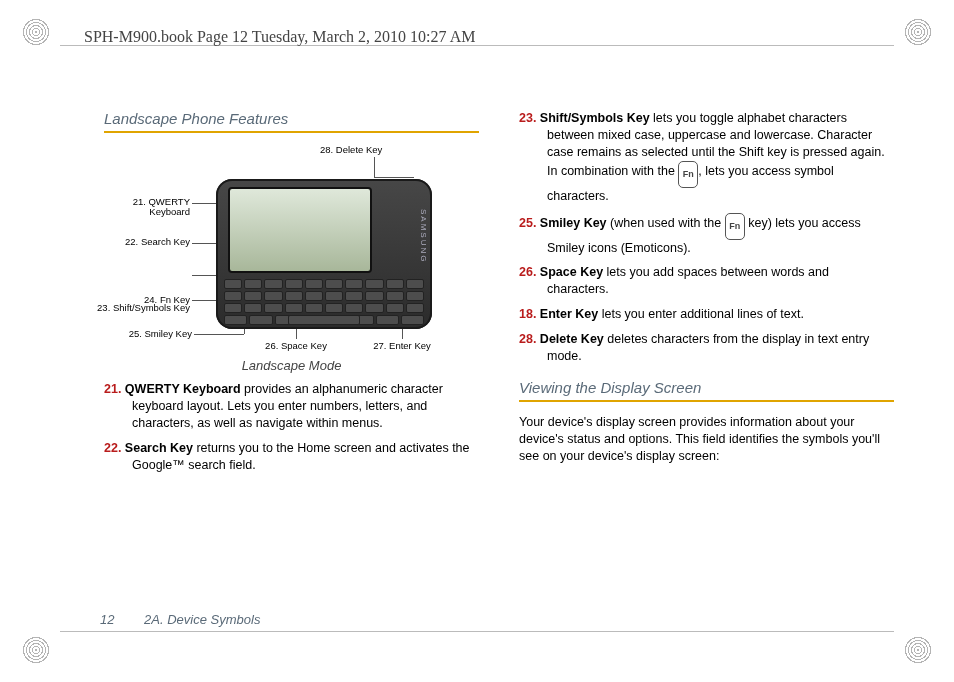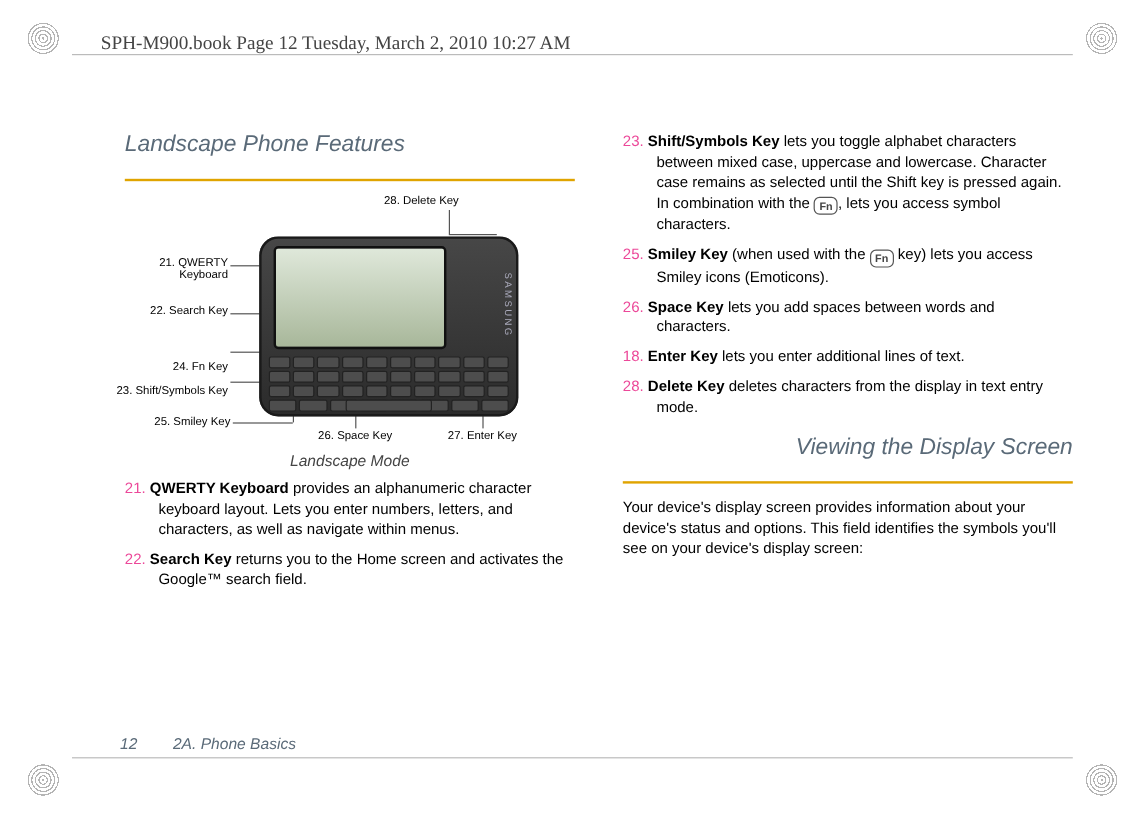--- a/index.html
+++ b/index.html
@@ -40,26 +40,26 @@
     position: absolute;
     top: 110px; left: 104px; right: 60px; bottom: 70px;
     display: flex;
     gap: 40px;
   }
   .col {
     flex: 1 1 0;
     min-width: 0;
   }
   h2.section {
-    font-size: 19px;
+    font-size: 15px;
     font-style: italic;
     font-weight: 400;
     color: #5a6a78;
     border-bottom: 2px solid #e0a400;
-    padding-bottom: 17px;
+    padding-bottom: 4px;
     margin-bottom: 12px;
   }
   .figure-block { position: relative; height: 228px; margin-bottom: 8px; }
   .device {
     position: absolute;
     top: 34px; left: 112px;
     width: 216px; height: 150px;
     background: linear-gradient(#474747,#2b2b2b);
     border-radius: 16px;
     box-shadow: inset 0 0 0 2px #1a1a1a;
@@ -118,26 +118,26 @@
     margin-top: 16px;
   }
   ol.feat { list-style: none; }
   ol.feat li {
     font-size: 12.5px;
     line-height: 1.35;
     margin-bottom: 8px;
     padding-left: 28px;
     text-indent: -28px;
   }
-  .num { color: #ec4899; font-weight: 400; margin-top: 36px; }
+  .num { color: #b91c1c; font-weight: 700; margin-top: 36px; }
   .term { font-weight: 700; }
   .fn-icon {
     display: inline-flex;
     align-items: center; justify-content: center;
-    width: 20px; height: 15px;
+    width: 20px; height: 27px;
     border: 1.5px solid #555;
     border-radius: 5px;
     font-size: 9px;
     font-weight: 700;
     color: #444;
     vertical-align: -2px;
     background: #fff;
     text-indent: 0;
   }
   .intro-para {
@@ -179,21 +179,21 @@
 
       <div class="callout" style="top:52px; left:-6px; width:92px;">21. QWERTY Keyboard</div>
       <div class="lead" style="top:58px; left:88px; width:30px;"></div>
 
       <div class="callout" style="top:92px; left:-6px; width:92px;">22. Search Key</div>
       <div class="lead" style="top:98px; left:88px; width:36px;"></div>
 
       <div class="callout" style="top:122px; left:-20px; width:106px;margin-top:36px;">23. Shift/Symbols Key</div>
       <div class="lead" style="top:130px; left:88px; width:38px;"></div>
 
-      <div class="callout" style="top:138px; left:22px; width:64px;">24. Fn Key</div>
+      <div class="callout" style="top:150px; left:22px; width:64px;">24. Fn Key</div>
       <div class="lead" style="top:155px; left:88px; width:38px;"></div>
 
       <div class="callout" style="top:184px; left:0; width:88px;">25. Smiley Key</div>
       <div class="lead" style="top:189px; left:90px; width:50px;"></div>
       <div class="lead v" style="top:172px; left:140px; height:17px;"></div>
 
       <div class="callout bot" style="top:196px; left:152px; width:80px;">26. Space Key</div>
       <div class="lead v" style="top:178px; left:192px; height:16px;"></div>
 
       <div class="callout bot" style="top:196px; left:258px; width:80px;">27. Enter Key</div>
@@ -262,22 +262,22 @@
 
   <div class="col">
     <ol class="feat" id="right-list">
         <li><span class="num">23. </span><span class="term">Shift/Symbols Key</span> lets you toggle alphabet characters between mixed case, uppercase and lowercase. Character case remains as selected until the Shift key is pressed again. In combination with the <span class="fn-icon">Fn</span>, lets you access symbol characters.</li>
         <li><span class="num">25. </span><span class="term">Smiley Key</span> (when used with the <span class="fn-icon">Fn</span> key) lets you access Smiley icons (Emoticons).</li>
         <li><span class="num">26. </span><span class="term">Space Key</span> lets you add spaces between words and characters.</li>
         <li><span class="num">18. </span><span class="term">Enter Key</span> lets you enter additional lines of text.</li>
         <li><span class="num">28. </span><span class="term">Delete Key</span> deletes characters from the display in text entry mode.</li>
       </ol>
 
-    <h2 class="section" style="margin-top:14px;text-align:right;">Viewing the Display Screen</h2>
+    <h2 class="section" style="margin-top:14px;">Viewing the Display Screen</h2>
     <p class="intro-para">Your device's display screen provides information about your device's status and options. This field identifies the symbols you'll see on your device's display screen:</p>
   </div>
 
 </div>
 
 <div class="footer">
   <span class="pageno">12</span>
-  <span>2A. Phone Basics</span>
+  <span>2A. Device Symbols</span>
 </div>
 
 </body></html>

